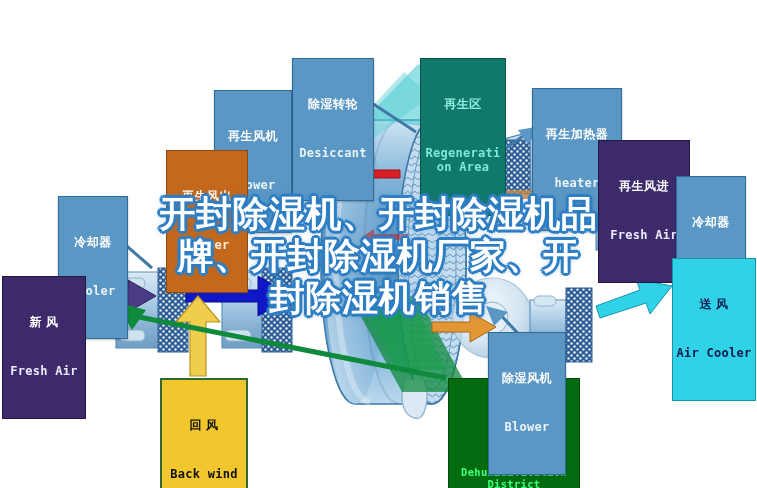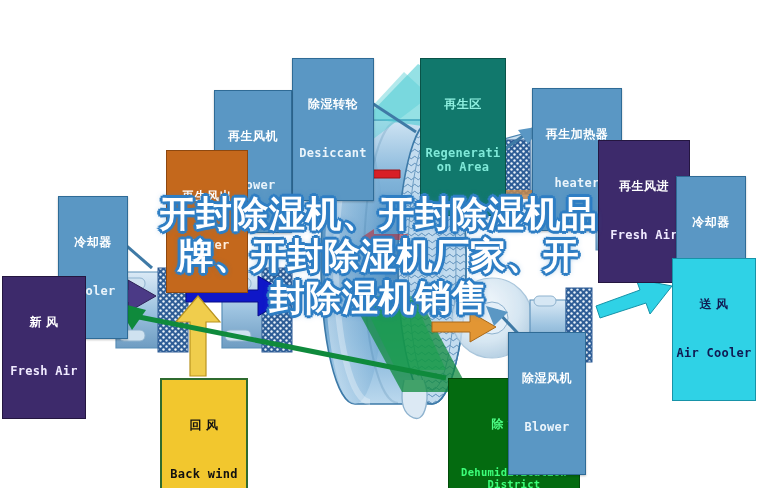--- a/index.html
+++ b/index.html
@@ -277,21 +277,21 @@
   <div class="lbl v-green" style="left:448px;top:378px;width:132px;padding:3px 0 5px;">
     <span class="cn sp">除 湿 区</span>
     <span class="en">Dehumidification
 District</span>
   </div>
   <svg class="leader" style="left:116px;top:300px;width:340px;height:86px;">
     <path d="M330 78 L18 16" stroke="#0f8a3c" stroke-width="5" fill="none"></path>
     <path d="M0 2 L30 10 L16 30 Z" fill="#0f8a3c"></path>
   </svg>
 
-  <div class="lbl v-steel" style="left:508px;top:332px;width:78px;padding:3px 0 4px;">
+  <div class="lbl v-steel" style="left:488px;top:332px;width:78px;padding:3px 0 4px;">
     <span class="cn">除湿风机</span>
     <span class="en">Blower</span>
   </div>
   <svg class="leader" style="left:486px;top:306px;width:50px;height:42px;">
     <path d="M40 36 L10 4" stroke="#3f7aa6" stroke-width="3" fill="none"></path>
     <path d="M0 0 L22 6 L8 20 Z" fill="#5a97c4"></path>
   </svg>
 
   <div class="lbl v-cyan" style="left:672px;top:258px;width:84px;padding:3px 0 4px;">
     <span class="cn sp">送 风</span>

